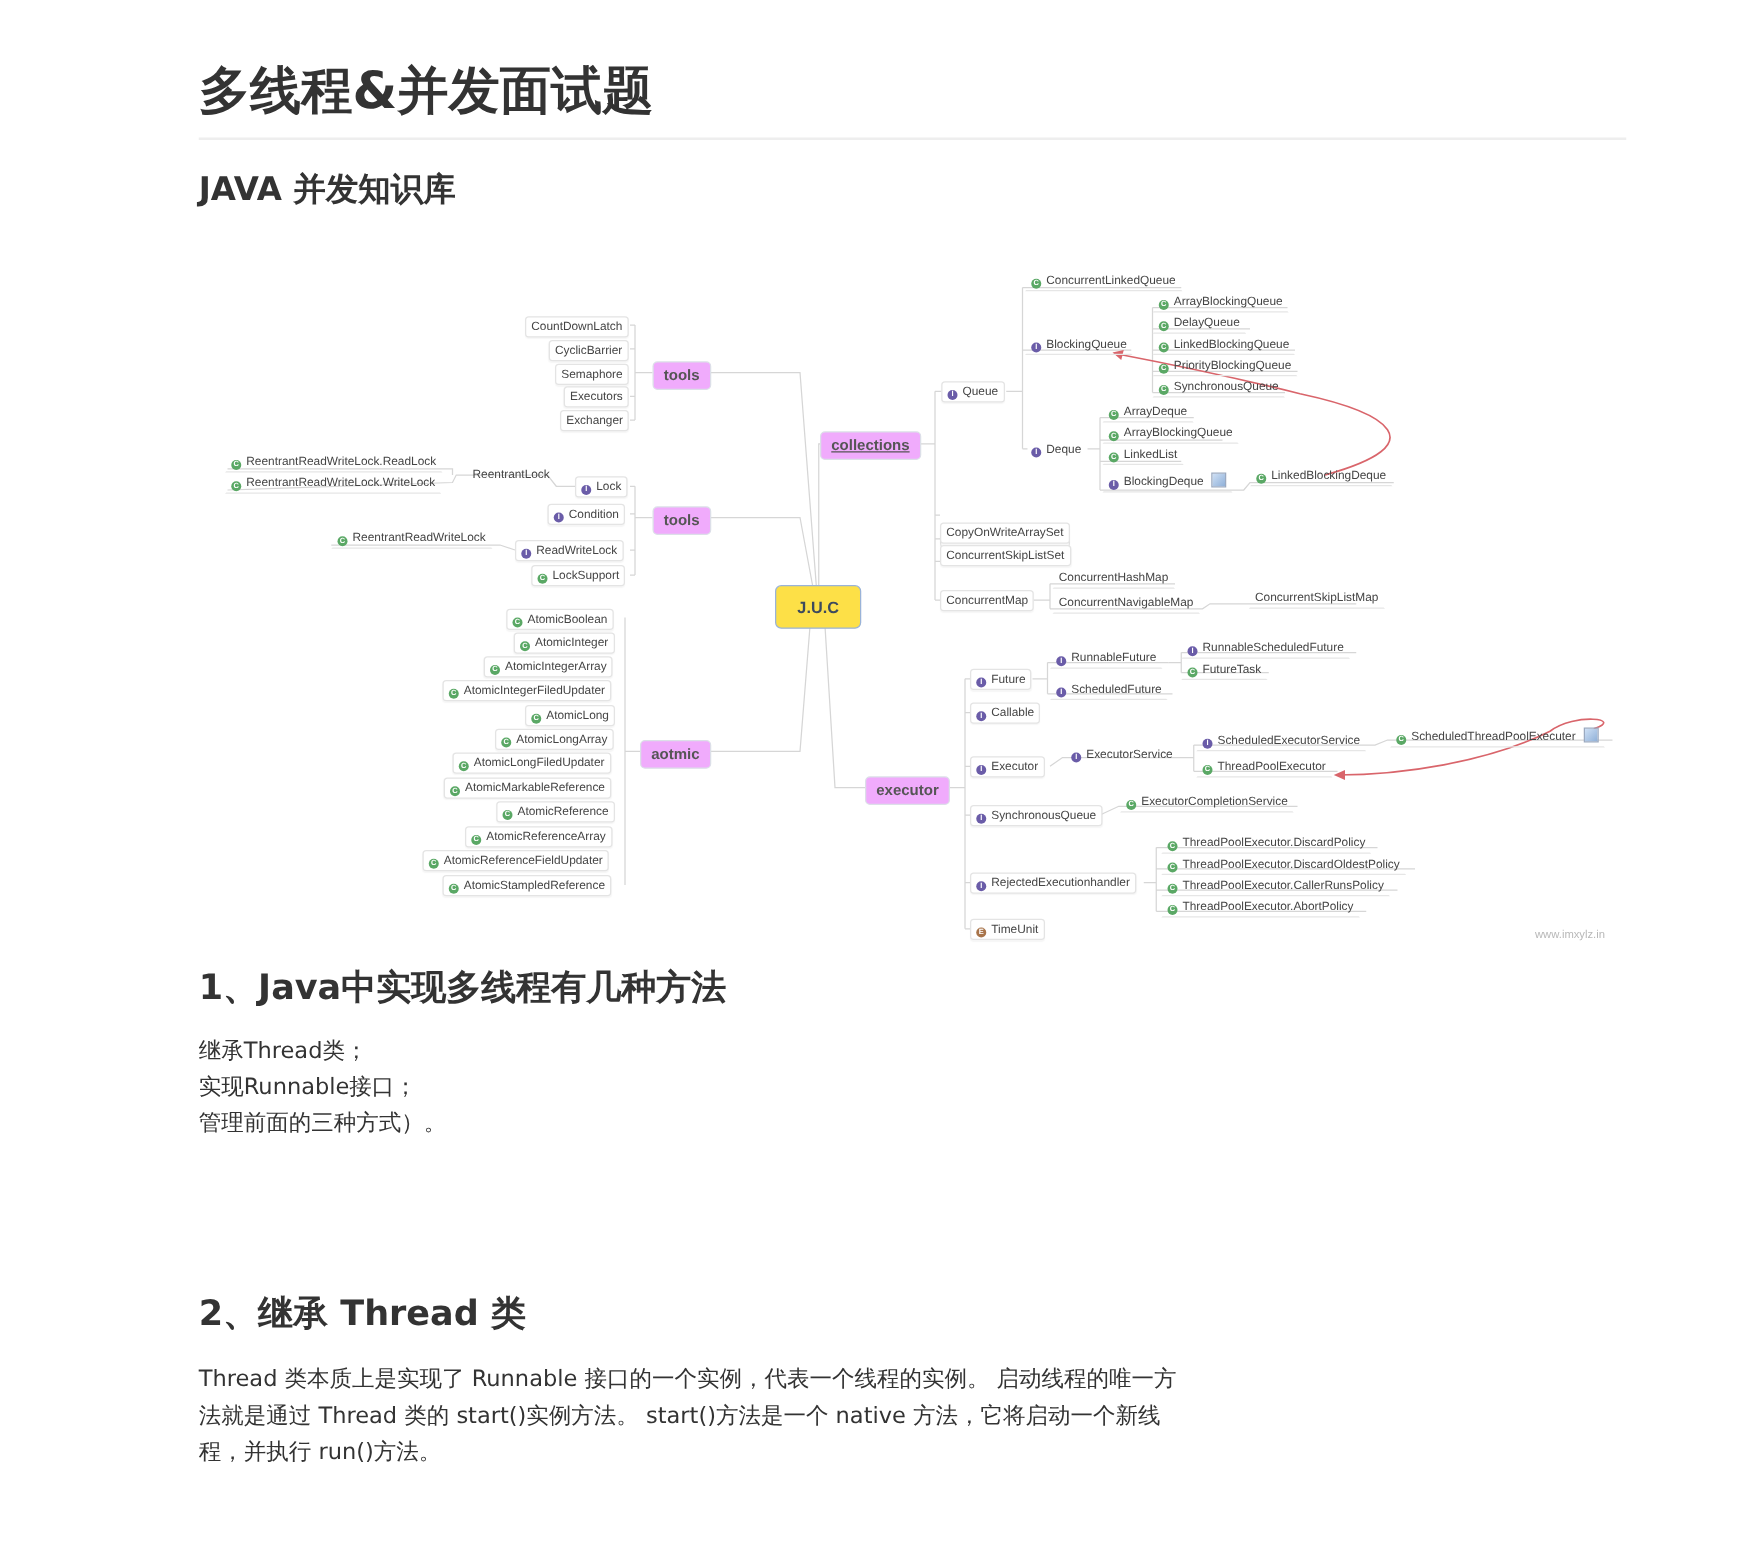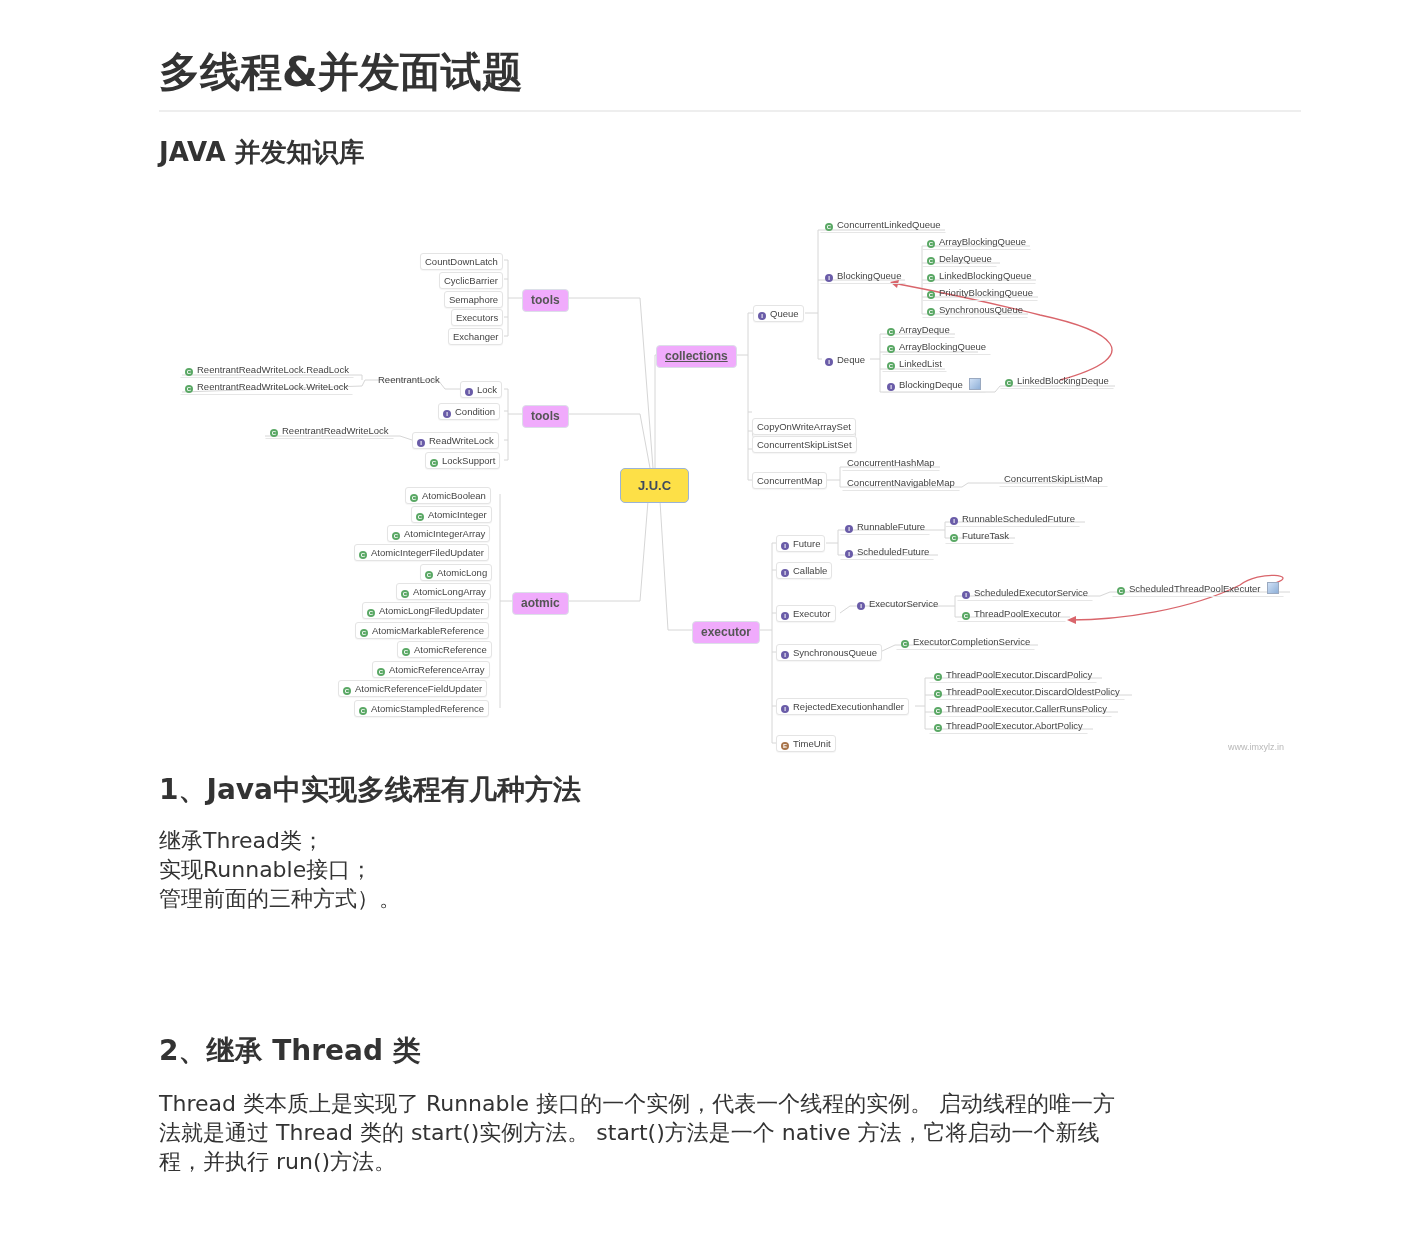--- a/index.html
+++ b/index.html
@@ -22,21 +22,21 @@
   .ico { display: inline-block; width: 8px; height: 8px; border-radius: 50%; margin-right: 4px; vertical-align: -1px;
          font-size: 6px; line-height: 8px; text-align: center; color: #fff; font-weight: bold; }
   .ico.c { background: #5aa865; }
   .ico.i { background: #6a5ca8; }
   .ico.e { background: #a8744a; }
   .note-ico { display: inline-block; width: 10px; height: 10px; background: linear-gradient(135deg,#cfe0f5,#8fb0d8); border: 1px solid #9aa9c0; margin-left: 6px; vertical-align: -2px; }
   .watermark { position: absolute; left: 1228px; top: 742px; font-family: "Liberation Sans", sans-serif; font-size: 9px; color: #b8b8b8; }
 
   
   h2.sec { position: absolute; left: 159px; margin: 0; font-size: 28px; font-weight: bold; color: #333; line-height: 38px; }
-  .para { position: absolute; left: 159px; margin: 0; font-size: 22px; color: #333; line-height: 29px; }
+  .para { position: absolute; left: 159px; margin: 0; font-size: 18px; color: #333; line-height: 29px; }
   .para div { white-space: nowrap; }
 </style>
 </head>
 <body>
 
 <h1 class="title">多线程&amp;并发面试题</h1>
 <div class="title-rule"></div>
 <h3 class="subtitle">JAVA 并发知识库</h3>
 
 <div class="mm">

